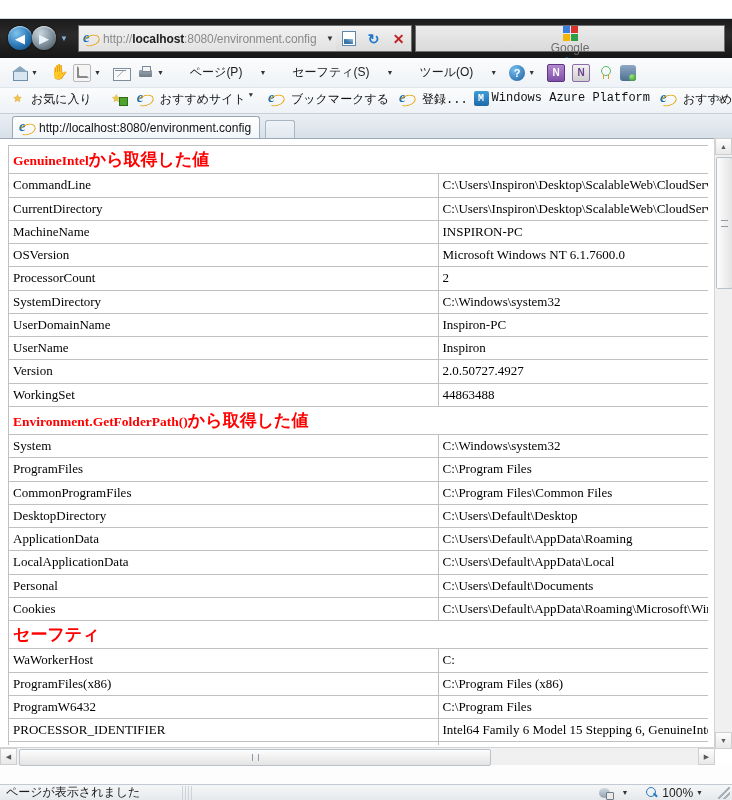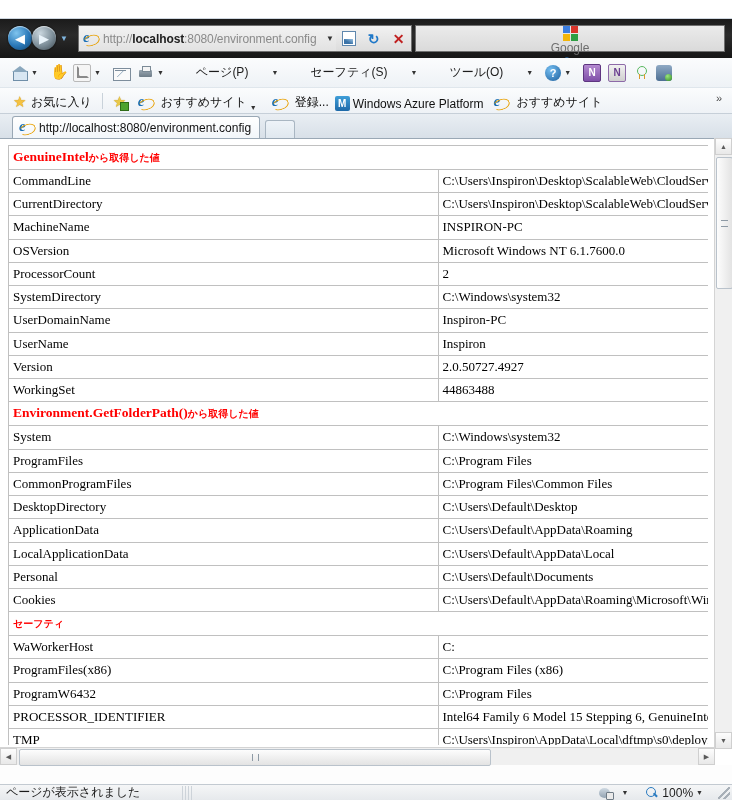--- a/index.html
+++ b/index.html
@@ -167,21 +167,21 @@
     padding-left: 10px;
     box-sizing: border-box;
     white-space: nowrap;
   }
   .cmditem {
     display:inline-flex; align-items:center;
     height: 22px; padding: 0 2px;
     font-size: 12px; color:#1c1c1c;
     margin-right: 3px;
   }
-  .cmditem .lbl{margin:0 20px;}
+  .cmditem .lbl{margin:0 14px;}
   .caret { font-size: 7px; color:#333; margin: 0 5px 0 3px; }
 
   .ic {
     width:16px;height:16px;position:relative;display:inline-block;flex:none;
   }
   
   .ic-home::before{
     content:"";position:absolute;left:1px;top:6px;width:13px;height:8px;
     background:#d8e6f2;border:1px solid #6f8ea8;
   }
@@ -264,21 +264,21 @@
     position: absolute;
     left:0; top:88px;
     width:732px;height:26px;
     background: linear-gradient(to bottom,#fbfcfd,#eef2f6);
     border-bottom: 1px solid #c6cfd8;
     display:flex; align-items:center;
     padding-left:10px; box-sizing:border-box;
     white-space:nowrap;
   }
   .favitem{
-    display:inline-flex;align-items:flex-end;height:20px;padding:0 3px;font-size:12px;color:#101010;
+    display:inline-flex;align-items:flex-start;height:20px;padding:0 3px;font-size:12px;color:#101010;font-family:Liberation Mono, monospace;
   }
   .favitem .lbl{margin-left:3px;}
   .favsep{width:1px;height:16px;background:#c9d2da;margin:0 7px;}
   .star{
     width:15px;height:15px;position:relative;flex:none;
   }
   .star::before{
     content:"\2605";position:absolute;left:0;top:-3px;font-size:15px;
     color:#f5c242;text-shadow:0 0 1px #b07d06;
   }
@@ -353,21 +353,21 @@
   td.k{width:268px;}
   td.v{width:580px;}
   td.wrapv{white-space:normal;}
   tr.section td{
     border:1px solid #c0c0c0;
     color:#ff0000;
     font-weight:bold;
     font-size:13.5px;
     padding:3px 4px;
   }
-  .jp{ font-family:"DejaVu Sans", sans-serif; font-size:10px; font-weight:bold;}
+  .jp{ font-family:"DejaVu Sans", sans-serif; font-size:17px; font-weight:bold;}
 
   
   .vscroll{
     position:absolute;right:0;top:138px;width:17px;height:611px;
     background:#f0f0f0;border-left:1px solid #d4d4d4;
   }
   .vs-up,.vs-dn{
     position:absolute;left:0;width:17px;height:17px;
     background:linear-gradient(to bottom,#fdfdfd,#e8e8e8);
     border:1px solid #cfcfcf;box-sizing:border-box;
@@ -565,20 +565,24 @@
     <span class="favitem">
       <span class="star star-add"></span>
     </span>
 
     <span class="favitem">
       <span class="ie-ico"></span>
       <span class="lbl">おすすめサイト</span>
       <span class="caret">▼</span>
     </span>
 
+    <span class="favitem">
+      <span class="ie-ico"></span>
+      <span class="lbl">ブックマークする</span>
+    </span>
 
     <span class="favitem">
       <span class="ie-ico"></span>
       <span class="lbl">登録...</span>
     </span>
 
     <span class="favitem">
       <span class="azure-ico"></span>
       <span class="lbl">Windows Azure Platform</span>
     </span>

